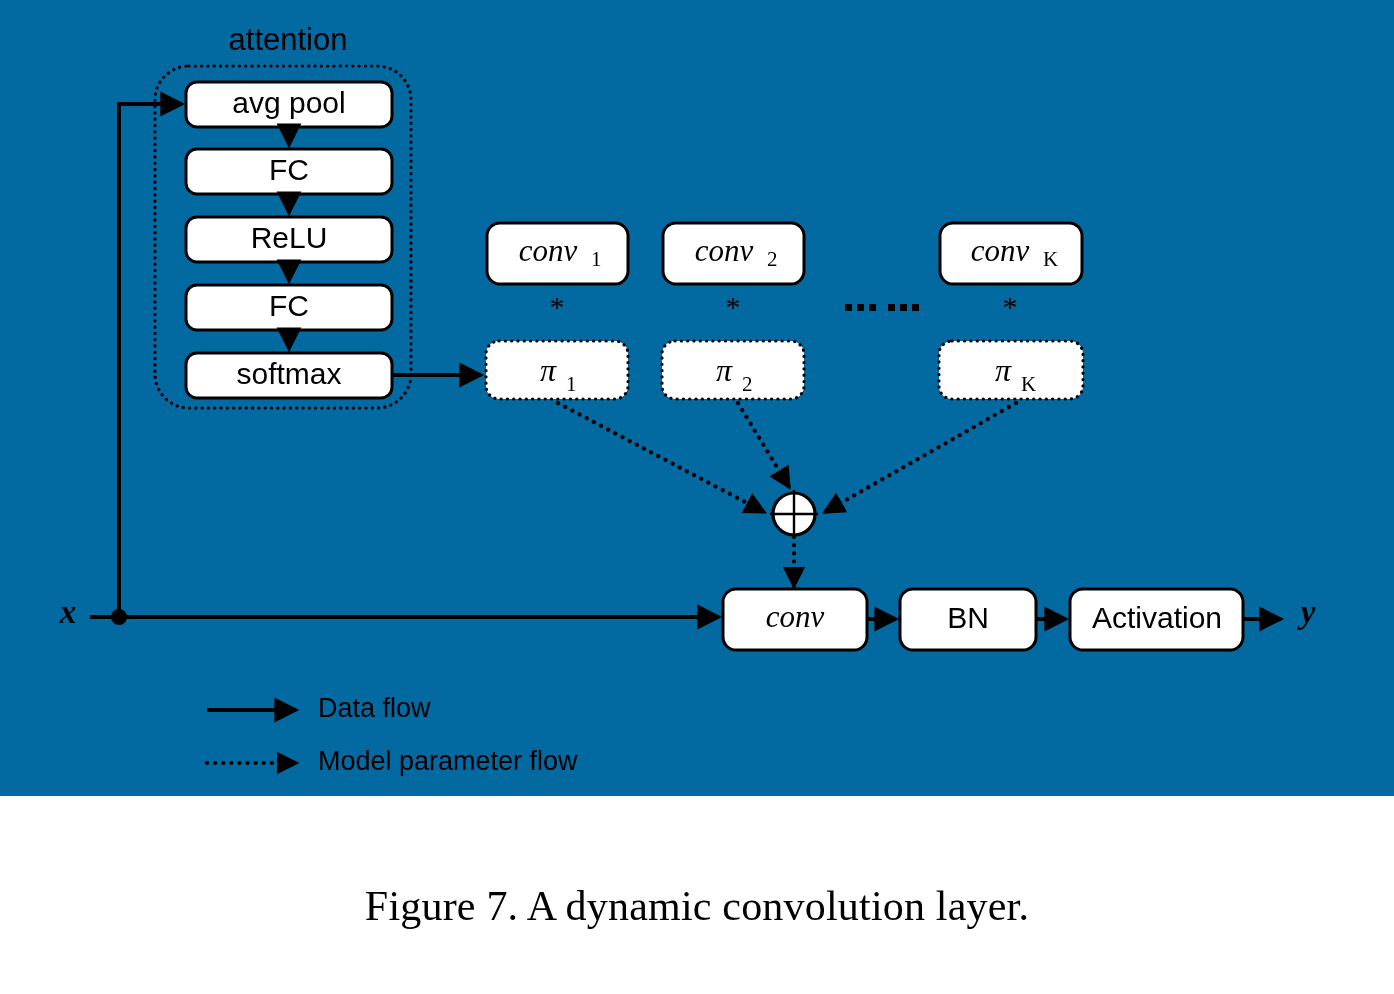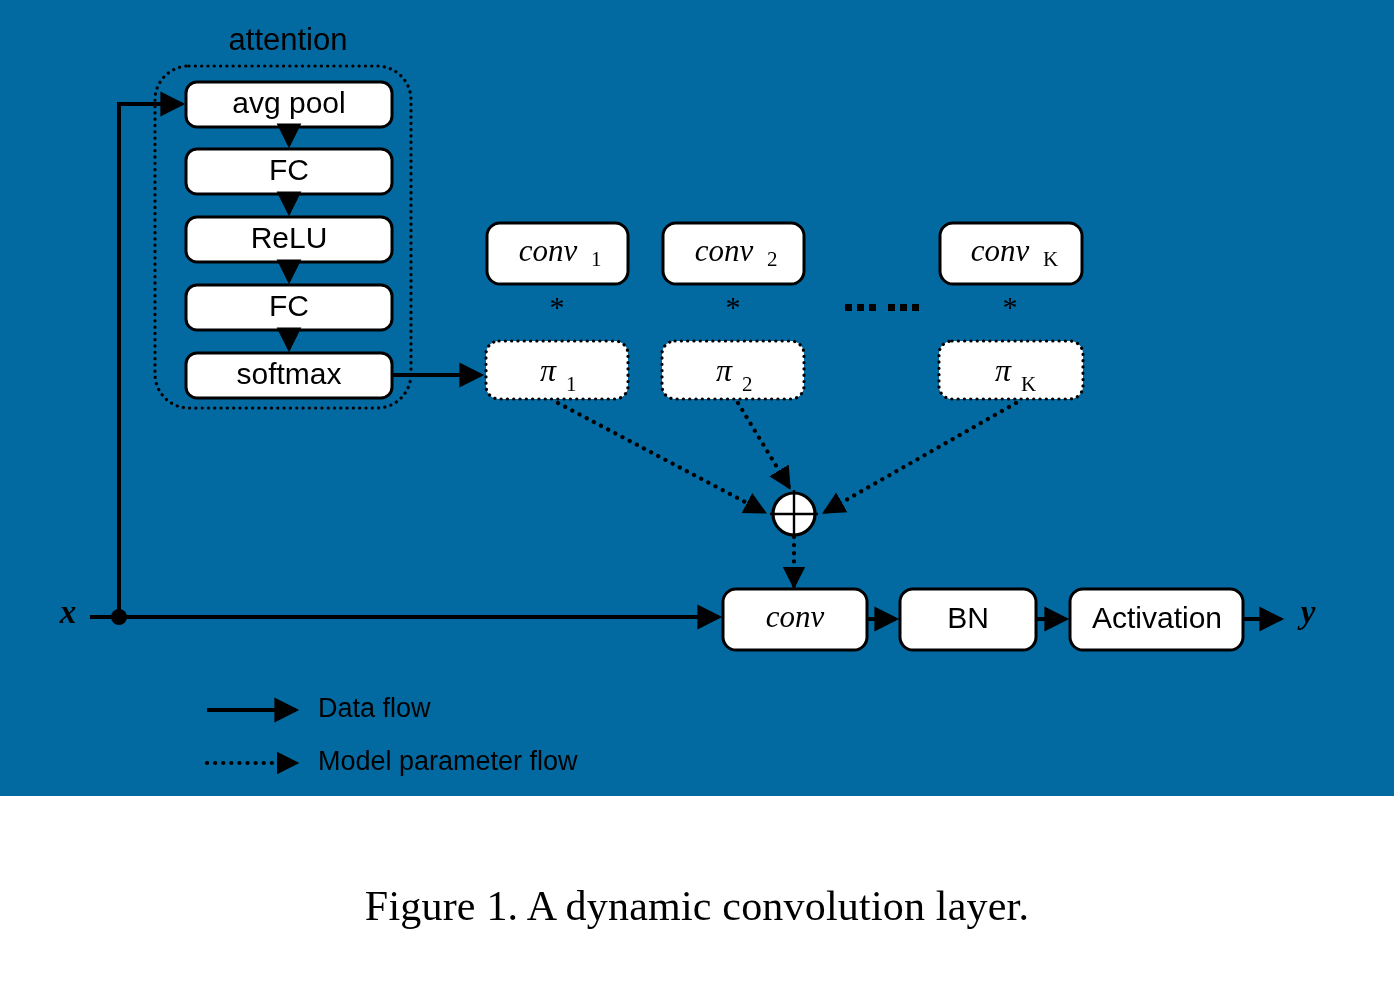--- a/index.html
+++ b/index.html
@@ -251,15 +251,15 @@
 
     <text class="lbl-var" x="1308" y="615">y</text>
 
     <line x1="207" y1="710" x2="296" y2="710" class="solid-line" marker-end="url(#arrow-solid)"></line>
     <text class="lbl-legend" x="318" y="710">Data flow</text>
 
     <line x1="207" y1="763" x2="296" y2="763" class="dotted-line" marker-end="url(#arrow-dotted)"></line>
     <text class="lbl-legend" x="318" y="763">Model parameter flow</text>
   </svg>
 
-  <div class="caption">Figure 1. A dynamic convolution layer.</div>
+  <div class="caption">Figure 7. A dynamic convolution layer.</div>
 
 </div>
 
 </body></html>

